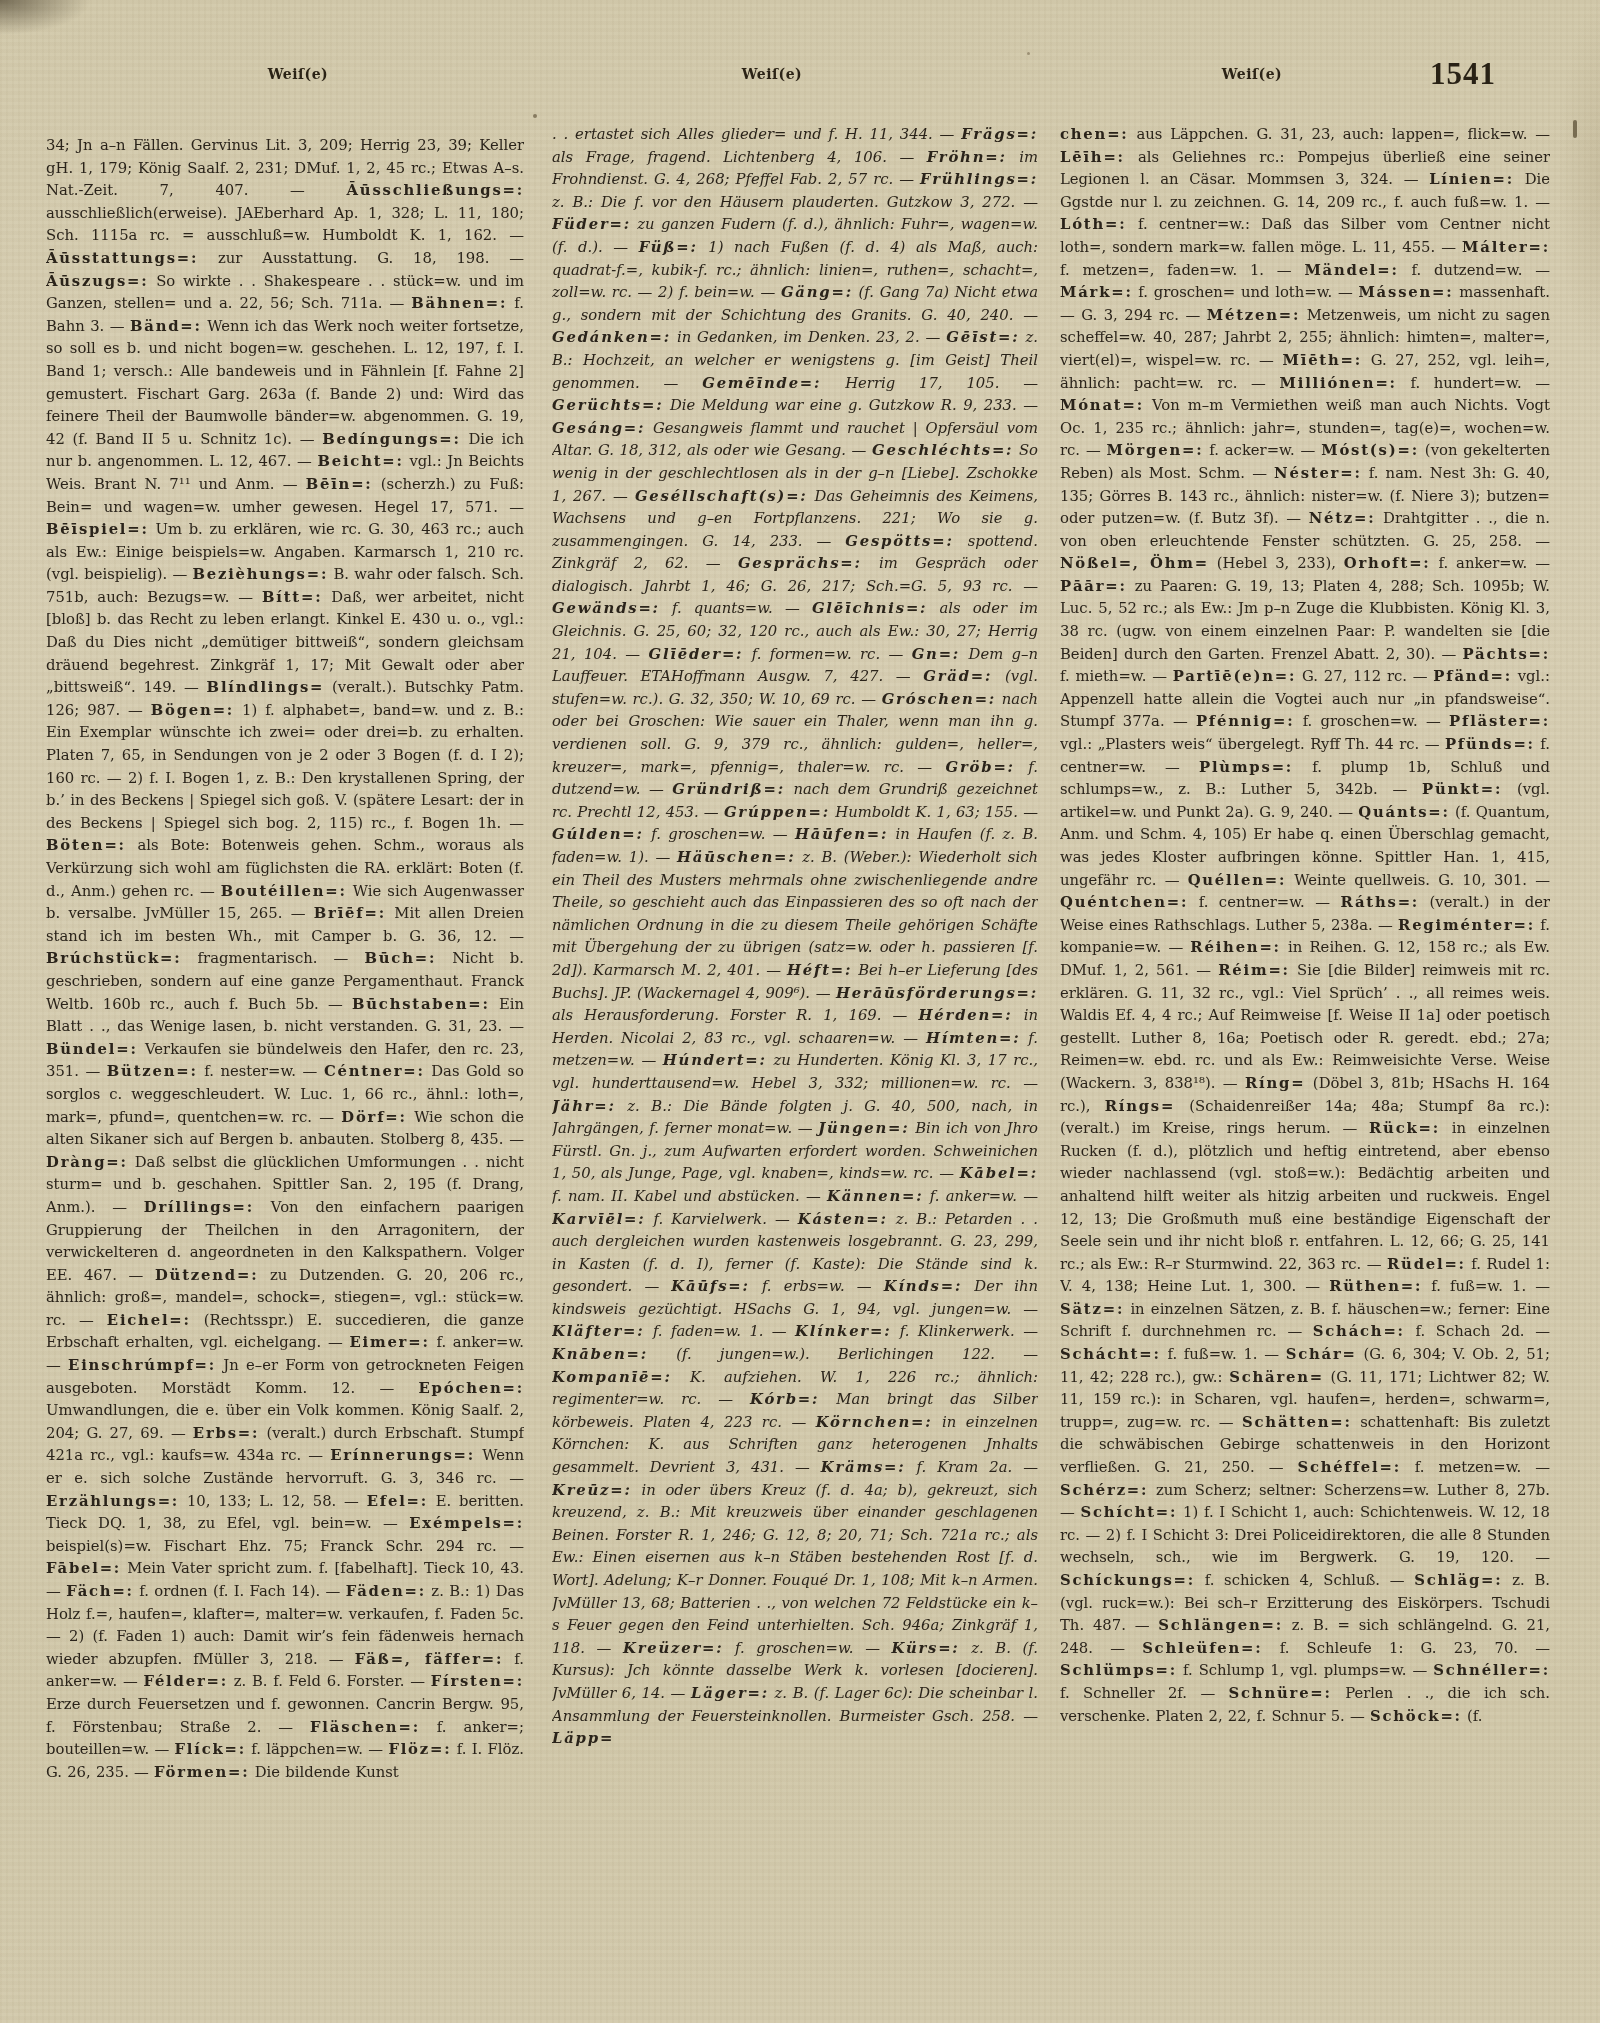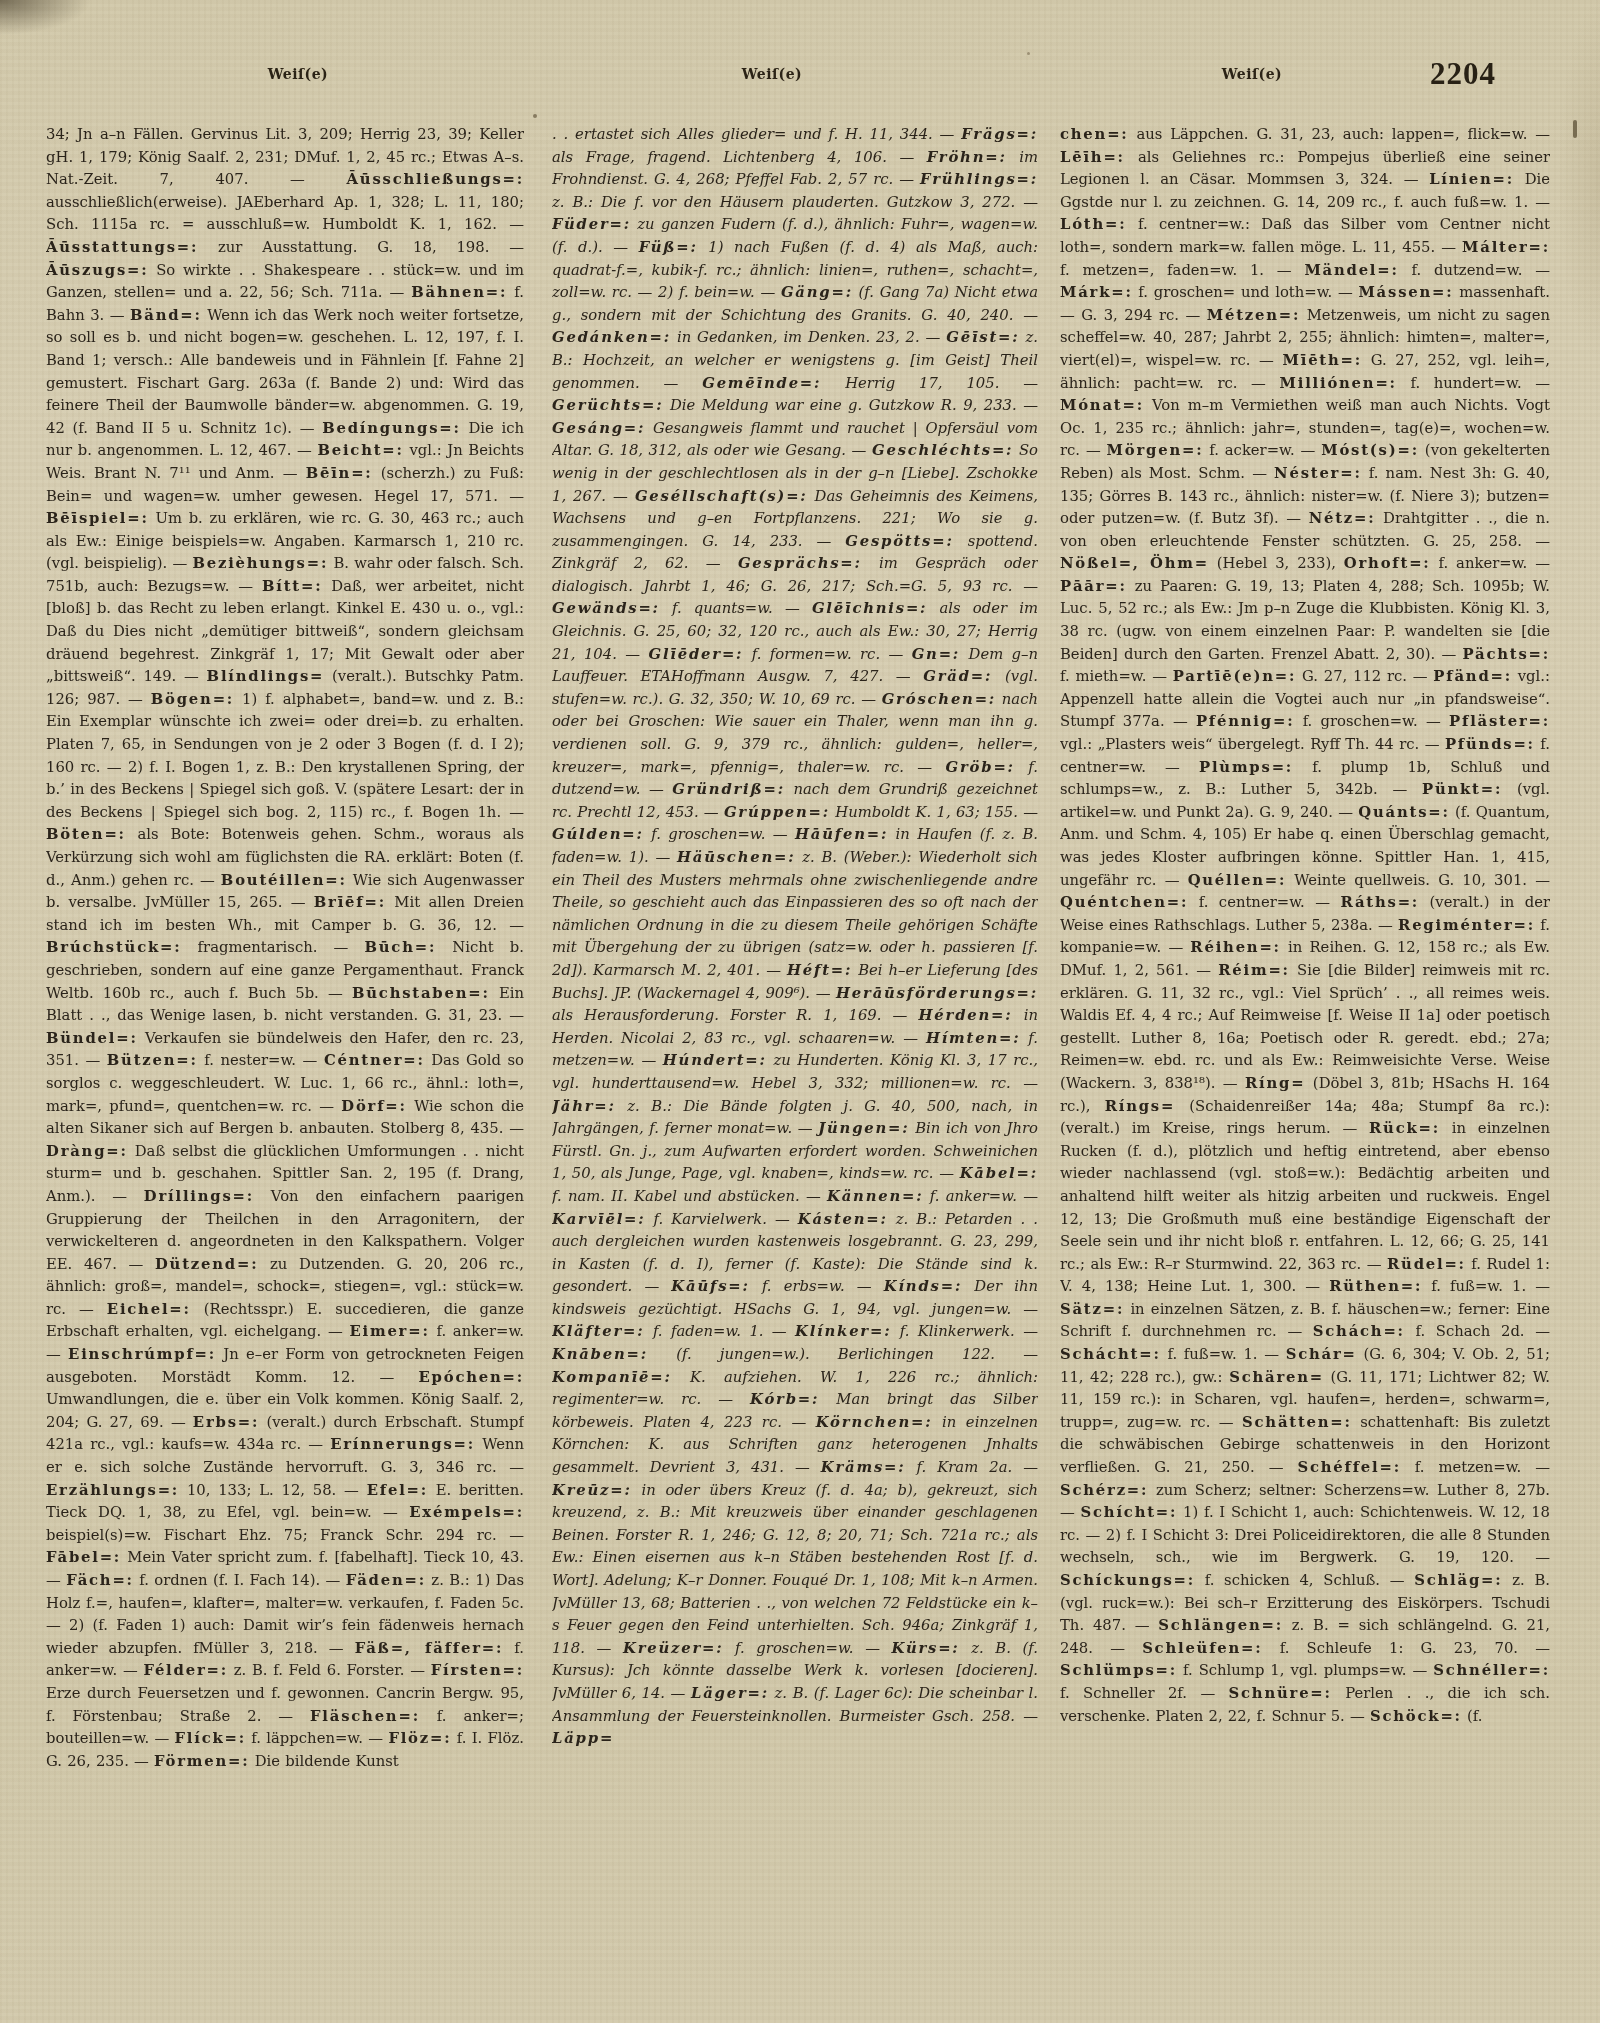--- a/index.html
+++ b/index.html
@@ -30,33 +30,33 @@
     position:absolute;left:1430px;top:56px;
     font-family:"Liberation Serif",serif;font-weight:bold;
     font-size:31px;color:#282115;letter-spacing:1px;
   }
   .col{
     position:absolute;top:123px;height:1768px;overflow:hidden;
     text-align:justify;
     font-size:14.8px;line-height:22.6px;color:#2a231a;
     word-spacing:.5px;
   }
-  #col1{left:46px;width:478px;}
+  #col1{left:46px;width:478px;margin-top:11px;}
   #col2{left:552px;width:486px;font-style:italic;}
   #col3{left:1044px;width:490px;margin-left:16px;}
   .col .hw{font-weight:bold;letter-spacing:1.8px;}
 </style>
 </head>
 <body>
 
 <div class="paper"></div>
 <div class="speck" id="speck1"></div>
 <div class="speck" id="speck2"></div>
 <div class="speck" id="speck3"></div>
 
 <div class="running-head" id="rh1">Weiſ(e)</div>
 <div class="running-head" id="rh2">Weiſ(e)</div>
 <div class="running-head" id="rh3">Weiſ(e)</div>
-<div class="page-number">2204</div>
+<div class="page-number">1541</div>
 
 <div class="col" id="col1"><span>34; Jn a–n Fällen. Gervinus Lit. 3, 209; Herrig 23, 39; Keller gH. 1, 179; König Saalf. 2, 231; DMuf. 1, 2, 45 rc.; Etwas A–s. Nat.-Zeit. 7, 407. — </span><span class="hw">Āūsschließungs=:</span><span> ausschließlich(erweise). JAEberhard Ap. 1, 328; L. 11, 180; Sch. 1115a rc. = ausschluß=w. Humboldt K. 1, 162. — </span><span class="hw">Āūsstattungs=:</span><span> zur Ausstattung. G. 18, 198. — </span><span class="hw">Āūszugs=:</span><span> So wirkte . . Shakespeare . . stück=w. und im Ganzen, stellen= und a. 22, 56; Sch. 711a. — </span><span class="hw">Bähnen=:</span><span> f. Bahn 3. — </span><span class="hw">Bänd=:</span><span> Wenn ich das Werk noch weiter fortsetze, so soll es b. und nicht bogen=w. geschehen. L. 12, 197, f. I. Band 1; versch.: Alle bandeweis und in Fähnlein [f. Fahne 2] gemustert. Fischart Garg. 263a (f. Bande 2) und: Wird das feinere Theil der Baumwolle bänder=w. abgenommen. G. 19, 42 (f. Band II 5 u. Schnitz 1c). — </span><span class="hw">Bedíngungs=:</span><span> Die ich nur b. angenommen. L. 12, 467. — </span><span class="hw">Beicht=:</span><span> vgl.: Jn Beichts Weis. Brant N. 7¹¹ und Anm. — </span><span class="hw">Bēīn=:</span><span> (scherzh.) zu Fuß: Bein= und wagen=w. umher gewesen. Hegel 17, 571. — </span><span class="hw">Bēīspiel=:</span><span> Um b. zu erklären, wie rc. G. 30, 463 rc.; auch als Ew.: Einige beispiels=w. Angaben. Karmarsch 1, 210 rc. (vgl. beispielig). — </span><span class="hw">Bezièhungs=:</span><span> B. wahr oder falsch. Sch. 751b, auch: Bezugs=w. — </span><span class="hw">Bítt=:</span><span> Daß, wer arbeitet, nicht [bloß] b. das Recht zu leben erlangt. Kinkel E. 430 u. o., vgl.: Daß du Dies nicht „demütiger bittweiß“, sondern gleichsam dräuend begehrest. Zinkgräf 1, 17; Mit Gewalt oder aber „bittsweiß“. 149. — </span><span class="hw">Blíndlings=</span><span> (veralt.). Butschky Patm. 126; 987. — </span><span class="hw">Bögen=:</span><span> 1) f. alphabet=, band=w. und z. B.: Ein Exemplar wünschte ich zwei= oder drei=b. zu erhalten. Platen 7, 65, in Sendungen von je 2 oder 3 Bogen (f. d. I 2); 160 rc. — 2) f. I. Bogen 1, z. B.: Den krystallenen Spring, der b.’ in des Beckens | Spiegel sich goß. V. (spätere Lesart: der in des Beckens | Spiegel sich bog. 2, 115) rc., f. Bogen 1h. — </span><span class="hw">Böten=:</span><span> als Bote: Botenweis gehen. Schm., woraus als Verkürzung sich wohl am füglichsten die RA. erklärt: Boten (f. d., Anm.) gehen rc. — </span><span class="hw">Boutéillen=:</span><span> Wie sich Augenwasser b. versalbe. JvMüller 15, 265. — </span><span class="hw">Brīēf=:</span><span> Mit allen Dreien stand ich im besten Wh., mit Camper b. G. 36, 12. — </span><span class="hw">Brúchstück=:</span><span> fragmentarisch. — </span><span class="hw">Būch=:</span><span> Nicht b. geschrieben, sondern auf eine ganze Pergamenthaut. Franck Weltb. 160b rc., auch f. Buch 5b. — </span><span class="hw">Būchstaben=:</span><span> Ein Blatt . ., das Wenige lasen, b. nicht verstanden. G. 31, 23. — </span><span class="hw">Bündel=:</span><span> Verkaufen sie bündelweis den Hafer, den rc. 23, 351. — </span><span class="hw">Bützen=:</span><span> f. nester=w. — </span><span class="hw">Céntner=:</span><span> Das Gold so sorglos c. weggeschleudert. W. Luc. 1, 66 rc., ähnl.: loth=, mark=, pfund=, quentchen=w. rc. — </span><span class="hw">Dörf=:</span><span> Wie schon die alten Sikaner sich auf Bergen b. anbauten. Stolberg 8, 435. — </span><span class="hw">Dràng=:</span><span> Daß selbst die glücklichen Umformungen . . nicht sturm= und b. geschahen. Spittler San. 2, 195 (f. Drang, Anm.). — </span><span class="hw">Dríllings=:</span><span> Von den einfachern paarigen Gruppierung der Theilchen in den Arragonitern, der verwickelteren d. angeordneten in den Kalkspathern. Volger EE. 467. — </span><span class="hw">Dützend=:</span><span> zu Dutzenden. G. 20, 206 rc., ähnlich: groß=, mandel=, schock=, stiegen=, vgl.: stück=w. rc. — </span><span class="hw">Eichel=:</span><span> (Rechtsspr.) E. succedieren, die ganze Erbschaft erhalten, vgl. eichelgang. — </span><span class="hw">Eimer=:</span><span> f. anker=w. — </span><span class="hw">Einschrúmpf=:</span><span> Jn e–er Form von getrockneten Feigen ausgeboten. Morstädt Komm. 12. — </span><span class="hw">Epóchen=:</span><span> Umwandlungen, die e. über ein Volk kommen. König Saalf. 2, 204; G. 27, 69. — </span><span class="hw">Erbs=:</span><span> (veralt.) durch Erbschaft. Stumpf 421a rc., vgl.: kaufs=w. 434a rc. — </span><span class="hw">Erínnerungs=:</span><span> Wenn er e. sich solche Zustände hervorruft. G. 3, 346 rc. — </span><span class="hw">Erzählungs=:</span><span> 10, 133; L. 12, 58. — </span><span class="hw">Efel=:</span><span> E. beritten. Tieck DQ. 1, 38, zu Efel, vgl. bein=w. — </span><span class="hw">Exémpels=:</span><span> beispiel(s)=w. Fischart Ehz. 75; Franck Schr. 294 rc. — </span><span class="hw">Fābel=:</span><span> Mein Vater spricht zum. f. [fabelhaft]. Tieck 10, 43. — </span><span class="hw">Fäch=:</span><span> f. ordnen (f. I. Fach 14). — </span><span class="hw">Fäden=:</span><span> z. B.: 1) Das Holz f.=, haufen=, klafter=, malter=w. verkaufen, f. Faden 5c. — 2) (f. Faden 1) auch: Damit wir’s fein fädenweis hernach wieder abzupfen. fMüller 3, 218. — </span><span class="hw">Fäß=, fäffer=:</span><span> f. anker=w. — </span><span class="hw">Félder=:</span><span> z. B. f. Feld 6. Forster. — </span><span class="hw">Fírsten=:</span><span> Erze durch Feuersetzen und f. gewonnen. Cancrin Bergw. 95, f. Förstenbau; Straße 2. — </span><span class="hw">Fläschen=:</span><span> f. anker=; bouteillen=w. — </span><span class="hw">Flíck=:</span><span> f. läppchen=w. — </span><span class="hw">Flöz=:</span><span> f. I. Flöz. G. 26, 235. — </span><span class="hw">Förmen=:</span><span> Die bildende Kunst</span></div>
 <div class="col" id="col2"><span>. . ertastet sich Alles glieder= und f. H. 11, 344. — </span><span class="hw">Frägs=:</span><span> als Frage, fragend. Lichtenberg 4, 106. — </span><span class="hw">Fröhn=:</span><span> im Frohndienst. G. 4, 268; Pfeffel Fab. 2, 57 rc. — </span><span class="hw">Frühlings=:</span><span> z. B.: Die f. vor den Häusern plauderten. Gutzkow 3, 272. — </span><span class="hw">Füder=:</span><span> zu ganzen Fudern (f. d.), ähnlich: Fuhr=, wagen=w. (f. d.). — </span><span class="hw">Füß=:</span><span> 1) nach Fußen (f. d. 4) als Maß, auch: quadrat-f.=, kubik-f. rc.; ähnlich: linien=, ruthen=, schacht=, zoll=w. rc. — 2) f. bein=w. — </span><span class="hw">Gäng=:</span><span> (f. Gang 7a) Nicht etwa g., sondern mit der Schichtung des Granits. G. 40, 240. — </span><span class="hw">Gedánken=:</span><span> in Gedanken, im Denken. 23, 2. — </span><span class="hw">Gēīst=:</span><span> z. B.: Hochzeit, an welcher er wenigstens g. [im Geist] Theil genommen. — </span><span class="hw">Gemēīnde=:</span><span> Herrig 17, 105. — </span><span class="hw">Gerüchts=:</span><span> Die Meldung war eine g. Gutzkow R. 9, 233. — </span><span class="hw">Gesáng=:</span><span> Gesangweis flammt und rauchet | Opfersäul vom Altar. G. 18, 312, als oder wie Gesang. — </span><span class="hw">Geschléchts=:</span><span> So wenig in der geschlechtlosen als in der g–n [Liebe]. Zschokke 1, 267. — </span><span class="hw">Geséllschaft(s)=:</span><span> Das Geheimnis des Keimens, Wachsens und g–en Fortpflanzens. 221; Wo sie g. zusammengingen. G. 14, 233. — </span><span class="hw">Gespötts=:</span><span> spottend. Zinkgräf 2, 62. — </span><span class="hw">Gesprächs=:</span><span> im Gespräch oder dialogisch. Jahrbt 1, 46; G. 26, 217; Sch.=G. 5, 93 rc. — </span><span class="hw">Gewänds=:</span><span> f. quants=w. — </span><span class="hw">Glēīchnis=:</span><span> als oder im Gleichnis. G. 25, 60; 32, 120 rc., auch als Ew.: 30, 27; Herrig 21, 104. — </span><span class="hw">Glīēder=:</span><span> f. formen=w. rc. — </span><span class="hw">Gn=:</span><span> Dem g–n Lauffeuer. ETAHoffmann Ausgw. 7, 427. — </span><span class="hw">Gräd=:</span><span> (vgl. stufen=w. rc.). G. 32, 350; W. 10, 69 rc. — </span><span class="hw">Gróschen=:</span><span> nach oder bei Groschen: Wie sauer ein Thaler, wenn man ihn g. verdienen soll. G. 9, 379 rc., ähnlich: gulden=, heller=, kreuzer=, mark=, pfennig=, thaler=w. rc. — </span><span class="hw">Gröb=:</span><span> f. dutzend=w. — </span><span class="hw">Gründriß=:</span><span> nach dem Grundriß gezeichnet rc. Prechtl 12, 453. — </span><span class="hw">Grúppen=:</span><span> Humboldt K. 1, 63; 155. — </span><span class="hw">Gúlden=:</span><span> f. groschen=w. — </span><span class="hw">Hāūfen=:</span><span> in Haufen (f. z. B. faden=w. 1). — </span><span class="hw">Häūschen=:</span><span> z. B. (Weber.): Wiederholt sich ein Theil des Musters mehrmals ohne zwischenliegende andre Theile, so geschieht auch das Einpassieren des so oft nach der nämlichen Ordnung in die zu diesem Theile gehörigen Schäfte mit Übergehung der zu übrigen (satz=w. oder h. passieren [f. 2d]). Karmarsch M. 2, 401. — </span><span class="hw">Héft=:</span><span> Bei h–er Lieferung [des Buchs]. JP. (Wackernagel 4, 909⁶). — </span><span class="hw">Herāūsförderungs=:</span><span> als Herausforderung. Forster R. 1, 169. — </span><span class="hw">Hérden=:</span><span> in Herden. Nicolai 2, 83 rc., vgl. schaaren=w. — </span><span class="hw">Hímten=:</span><span> f. metzen=w. — </span><span class="hw">Húndert=:</span><span> zu Hunderten. König Kl. 3, 17 rc., vgl. hunderttausend=w. Hebel 3, 332; millionen=w. rc. — </span><span class="hw">Jähr=:</span><span> z. B.: Die Bände folgten j. G. 40, 500, nach, in Jahrgängen, f. ferner monat=w. — </span><span class="hw">Jüngen=:</span><span> Bin ich von Jhro Fürstl. Gn. j., zum Aufwarten erfordert worden. Schweinichen 1, 50, als Junge, Page, vgl. knaben=, kinds=w. rc. — </span><span class="hw">Kābel=:</span><span> f. nam. II. Kabel und abstücken. — </span><span class="hw">Kännen=:</span><span> f. anker=w. — </span><span class="hw">Karvīēl=:</span><span> f. Karvielwerk. — </span><span class="hw">Kásten=:</span><span> z. B.: Petarden . . auch dergleichen wurden kastenweis losgebrannt. G. 23, 299, in Kasten (f. d. I), ferner (f. Kaste): Die Stände sind k. gesondert. — </span><span class="hw">Kāūfs=:</span><span> f. erbs=w. — </span><span class="hw">Kínds=:</span><span> Der ihn kindsweis gezüchtigt. HSachs G. 1, 94, vgl. jungen=w. — </span><span class="hw">Kläfter=:</span><span> f. faden=w. 1. — </span><span class="hw">Klínker=:</span><span> f. Klinkerwerk. — </span><span class="hw">Knāben=:</span><span> (f. jungen=w.). Berlichingen 122. — </span><span class="hw">Kompanīē=:</span><span> K. aufziehen. W. 1, 226 rc.; ähnlich: regimenter=w. rc. — </span><span class="hw">Kórb=:</span><span> Man bringt das Silber körbeweis. Platen 4, 223 rc. — </span><span class="hw">Körnchen=:</span><span> in einzelnen Körnchen: K. aus Schriften ganz heterogenen Jnhalts gesammelt. Devrient 3, 431. — </span><span class="hw">Kräms=:</span><span> f. Kram 2a. — </span><span class="hw">Kreūz=:</span><span> in oder übers Kreuz (f. d. 4a; b), gekreuzt, sich kreuzend, z. B.: Mit kreuzweis über einander geschlagenen Beinen. Forster R. 1, 246; G. 12, 8; 20, 71; Sch. 721a rc.; als Ew.: Einen eisernen aus k–n Stäben bestehenden Rost [f. d. Wort]. Adelung; K–r Donner. Fouqué Dr. 1, 108; Mit k–n Armen. JvMüller 13, 68; Batterien . ., von welchen 72 Feldstücke ein k–s Feuer gegen den Feind unterhielten. Sch. 946a; Zinkgräf 1, 118. — </span><span class="hw">Kreüzer=:</span><span> f. groschen=w. — </span><span class="hw">Kürs=:</span><span> z. B. (f. Kursus): Jch könnte dasselbe Werk k. vorlesen [docieren]. JvMüller 6, 14. — </span><span class="hw">Läger=:</span><span> z. B. (f. Lager 6c): Die scheinbar l. Ansammlung der Feuersteinknollen. Burmeister Gsch. 258. — </span><span class="hw">Läpp=</span></div>
 <div class="col" id="col3"><span class="hw">chen=:</span><span> aus Läppchen. G. 31, 23, auch: lappen=, flick=w. — </span><span class="hw">Lēīh=:</span><span> als Geliehnes rc.: Pompejus überließ eine seiner Legionen l. an Cäsar. Mommsen 3, 324. — </span><span class="hw">Línien=:</span><span> Die Ggstde nur l. zu zeichnen. G. 14, 209 rc., f. auch fuß=w. 1. — </span><span class="hw">Lóth=:</span><span> f. centner=w.: Daß das Silber vom Centner nicht loth=, sondern mark=w. fallen möge. L. 11, 455. — </span><span class="hw">Málter=:</span><span> f. metzen=, faden=w. 1. — </span><span class="hw">Mändel=:</span><span> f. dutzend=w. — </span><span class="hw">Márk=:</span><span> f. groschen= und loth=w. — </span><span class="hw">Mássen=:</span><span> massenhaft. — G. 3, 294 rc. — </span><span class="hw">Métzen=:</span><span> Metzenweis, um nicht zu sagen scheffel=w. 40, 287; Jahrbt 2, 255; ähnlich: himten=, malter=, viert(el)=, wispel=w. rc. — </span><span class="hw">Mīēth=:</span><span> G. 27, 252, vgl. leih=, ähnlich: pacht=w. rc. — </span><span class="hw">Milliónen=:</span><span> f. hundert=w. — </span><span class="hw">Mónat=:</span><span> Von m–m Vermiethen weiß man auch Nichts. Vogt Oc. 1, 235 rc.; ähnlich: jahr=, stunden=, tag(e)=, wochen=w. rc. — </span><span class="hw">Mörgen=:</span><span> f. acker=w. — </span><span class="hw">Móst(s)=:</span><span> (von gekelterten Reben) als Most. Schm. — </span><span class="hw">Néster=:</span><span> f. nam. Nest 3h: G. 40, 135; Görres B. 143 rc., ähnlich: nister=w. (f. Niere 3); butzen= oder putzen=w. (f. Butz 3f). — </span><span class="hw">Nétz=:</span><span> Drahtgitter . ., die n. von oben erleuchtende Fenster schützten. G. 25, 258. — </span><span class="hw">Nößel=, Öhm=</span><span> (Hebel 3, 233), </span><span class="hw">Orhoft=:</span><span> f. anker=w. — </span><span class="hw">Pāār=:</span><span> zu Paaren: G. 19, 13; Platen 4, 288; Sch. 1095b; W. Luc. 5, 52 rc.; als Ew.: Jm p–n Zuge die Klubbisten. König Kl. 3, 38 rc. (ugw. von einem einzelnen Paar: P. wandelten sie [die Beiden] durch den Garten. Frenzel Abatt. 2, 30). — </span><span class="hw">Pächts=:</span><span> f. mieth=w. — </span><span class="hw">Partīē(e)n=:</span><span> G. 27, 112 rc. — </span><span class="hw">Pfänd=:</span><span> vgl.: Appenzell hatte allein die Vogtei auch nur „in pfandsweise“. Stumpf 377a. — </span><span class="hw">Pfénnig=:</span><span> f. groschen=w. — </span><span class="hw">Pfläster=:</span><span> vgl.: „Plasters weis“ übergelegt. Ryff Th. 44 rc. — </span><span class="hw">Pfünds=:</span><span> f. centner=w. — </span><span class="hw">Plùmps=:</span><span> f. plump 1b, Schluß und schlumps=w., z. B.: Luther 5, 342b. — </span><span class="hw">Pünkt=:</span><span> (vgl. artikel=w. und Punkt 2a). G. 9, 240. — </span><span class="hw">Quánts=:</span><span> (f. Quantum, Anm. und Schm. 4, 105) Er habe q. einen Überschlag gemacht, was jedes Kloster aufbringen könne. Spittler Han. 1, 415, ungefähr rc. — </span><span class="hw">Quéllen=:</span><span> Weinte quellweis. G. 10, 301. — </span><span class="hw">Quéntchen=:</span><span> f. centner=w. — </span><span class="hw">Ráths=:</span><span> (veralt.) in der Weise eines Rathschlags. Luther 5, 238a. — </span><span class="hw">Regiménter=:</span><span> f. kompanie=w. — </span><span class="hw">Réihen=:</span><span> in Reihen. G. 12, 158 rc.; als Ew. DMuf. 1, 2, 561. — </span><span class="hw">Réim=:</span><span> Sie [die Bilder] reimweis mit rc. erklären. G. 11, 32 rc., vgl.: Viel Sprüch’ . ., all reimes weis. Waldis Ef. 4, 4 rc.; Auf Reimweise [f. Weise II 1a] oder poetisch gestellt. Luther 8, 16a; Poetisch oder R. geredt. ebd.; 27a; Reimen=w. ebd. rc. und als Ew.: Reimweisichte Verse. Weise (Wackern. 3, 838¹⁸). — </span><span class="hw">Ríng=</span><span> (Döbel 3, 81b; HSachs H. 164 rc.), </span><span class="hw">Ríngs=</span><span> (Schaidenreißer 14a; 48a; Stumpf 8a rc.): (veralt.) im Kreise, rings herum. — </span><span class="hw">Rück=:</span><span> in einzelnen Rucken (f. d.), plötzlich und heftig eintretend, aber ebenso wieder nachlassend (vgl. stoß=w.): Bedächtig arbeiten und anhaltend hilft weiter als hitzig arbeiten und ruckweis. Engel 12, 13; Die Großmuth muß eine beständige Eigenschaft der Seele sein und ihr nicht bloß r. entfahren. L. 12, 66; G. 25, 141 rc.; als Ew.: R–r Sturmwind. 22, 363 rc. — </span><span class="hw">Rüdel=:</span><span> f. Rudel 1: V. 4, 138; Heine Lut. 1, 300. — </span><span class="hw">Rüthen=:</span><span> f. fuß=w. 1. — </span><span class="hw">Sätz=:</span><span> in einzelnen Sätzen, z. B. f. häuschen=w.; ferner: Eine Schrift f. durchnehmen rc. — </span><span class="hw">Schách=:</span><span> f. Schach 2d. — </span><span class="hw">Schácht=:</span><span> f. fuß=w. 1. — </span><span class="hw">Schár=</span><span> (G. 6, 304; V. Ob. 2, 51; 11, 42; 228 rc.), gw.: </span><span class="hw">Schären=</span><span> (G. 11, 171; Lichtwer 82; W. 11, 159 rc.): in Scharen, vgl. haufen=, herden=, schwarm=, trupp=, zug=w. rc. — </span><span class="hw">Schätten=:</span><span> schattenhaft: Bis zuletzt die schwäbischen Gebirge schattenweis in den Horizont verfließen. G. 21, 250. — </span><span class="hw">Schéffel=:</span><span> f. metzen=w. — </span><span class="hw">Schérz=:</span><span> zum Scherz; seltner: Scherzens=w. Luther 8, 27b. — </span><span class="hw">Schícht=:</span><span> 1) f. I Schicht 1, auch: Schichtenweis. W. 12, 18 rc. — 2) f. I Schicht 3: Drei Policeidirektoren, die alle 8 Stunden wechseln, sch., wie im Bergwerk. G. 19, 120. — </span><span class="hw">Schíckungs=:</span><span> f. schicken 4, Schluß. — </span><span class="hw">Schläg=:</span><span> z. B. (vgl. ruck=w.): Bei sch–r Erzitterung des Eiskörpers. Tschudi Th. 487. — </span><span class="hw">Schlängen=:</span><span> z. B. = sich schlängelnd. G. 21, 248. — </span><span class="hw">Schleüfen=:</span><span> f. Schleufe 1: G. 23, 70. — </span><span class="hw">Schlümps=:</span><span> f. Schlump 1, vgl. plumps=w. — </span><span class="hw">Schnéller=:</span><span> f. Schneller 2f. — </span><span class="hw">Schnüre=:</span><span> Perlen . ., die ich sch. verschenke. Platen 2, 22, f. Schnur 5. — </span><span class="hw">Schöck=:</span><span> (f.</span></div>
 
 </body></html>

